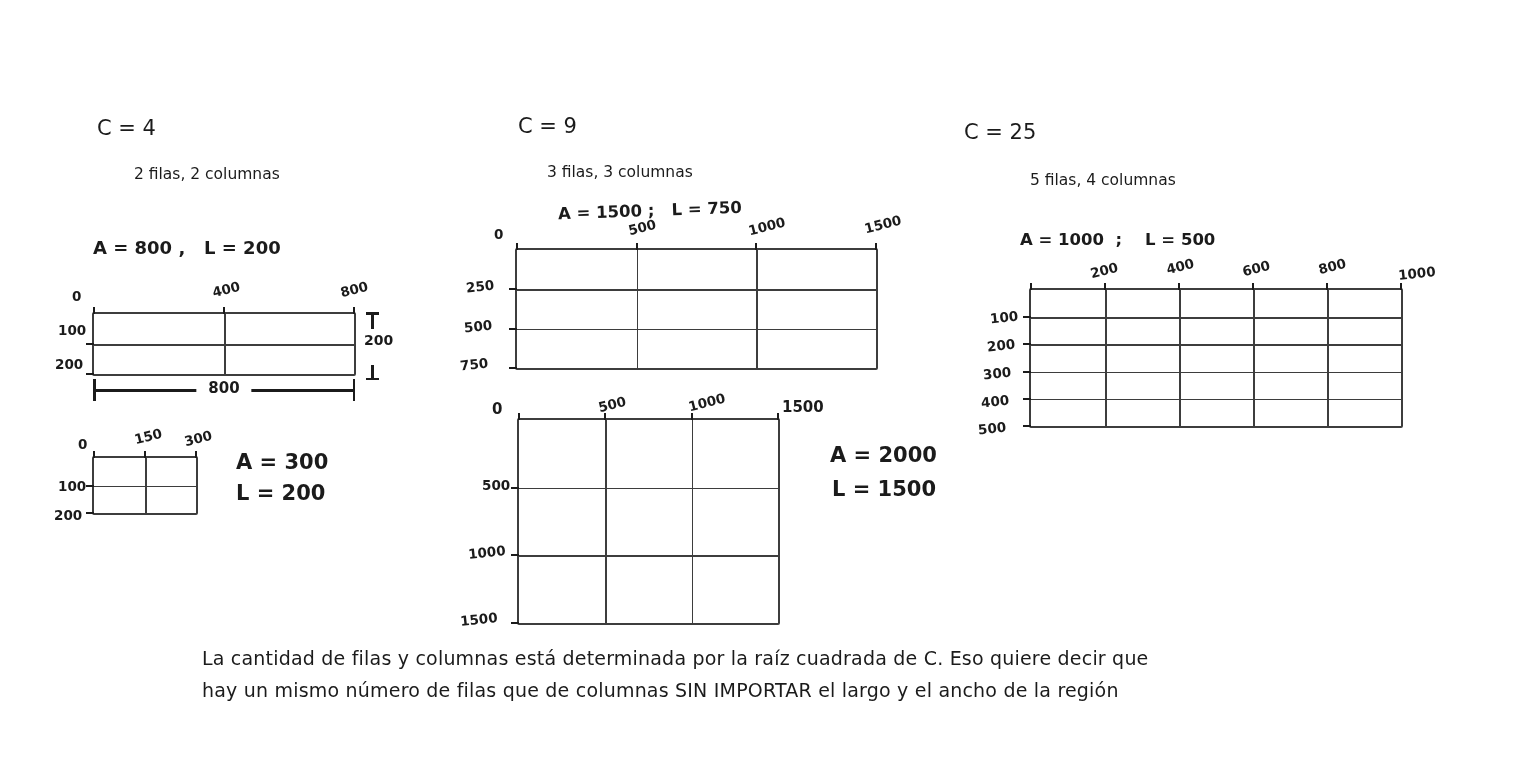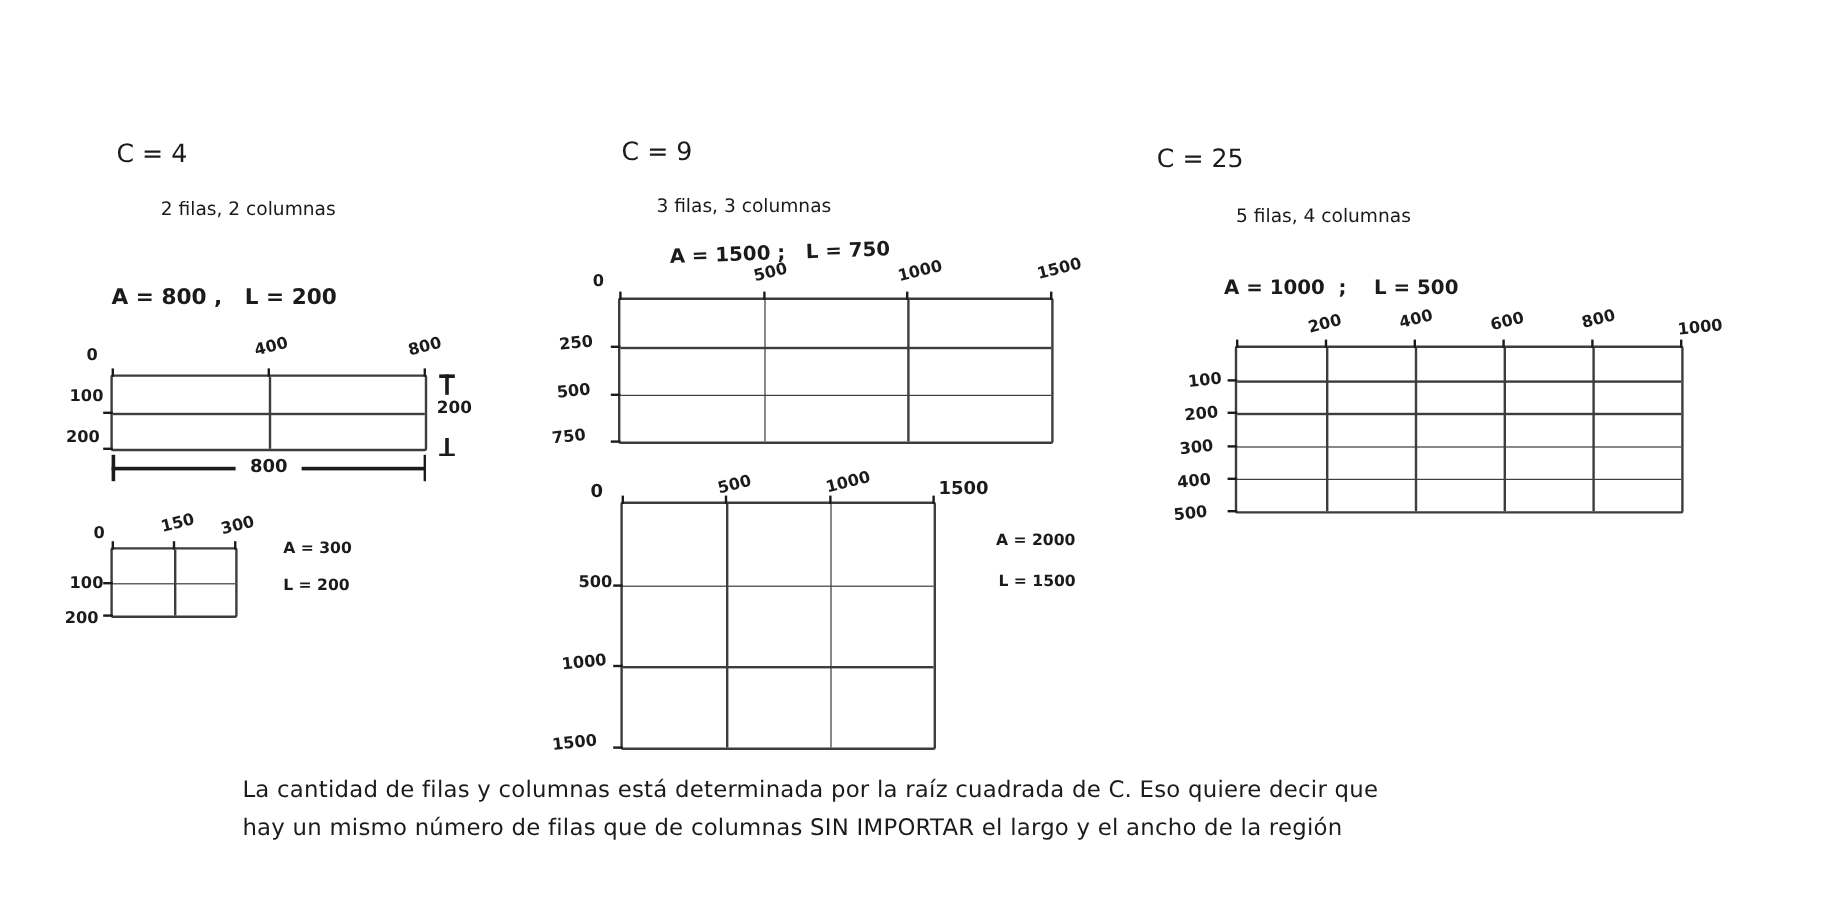--- a/index.html
+++ b/index.html
@@ -7,21 +7,21 @@
   body { margin:0; background:#fff; }
   .canvas {
     position:relative; width:1532px; height:757px; background:var(--bg);
     font-family:"DejaVu Sans", sans-serif; color:var(--ink); overflow:hidden;
   }
   .abs { position:absolute; white-space:pre; }
   .title { font-size:21px; text-align:center; letter-spacing:0.2px; }
   .heading { font-size:21px; }
   .sub { font-size:15.5px; }
   .params { font-size:17px; font-weight:bold; }
-  .side-label { font-size:13px; font-weight:bold; }
+  .side-label { font-size:21px; font-weight:bold; }
   .footer-line { font-size:19px; letter-spacing:0.2px; }
   .grid {
     position:absolute; border:2px solid var(--grid); border-radius:2px; background:transparent;
   }
   .gl-v { position:absolute; top:0; bottom:0; width:1.6px; background:var(--grid); }
   .gl-h { position:absolute; left:0; right:0; height:1.6px; background:var(--grid); }
   .tick-top { position:absolute; top:-7px; width:2px; height:7px; background:var(--ink); }
   .tick-left { position:absolute; left:-8px; width:8px; height:2px; background:var(--ink); }
   .tl { position:absolute; font-size:13.5px; font-weight:bold; white-space:pre; }
   .rot { transform:rotate(-14deg); }

